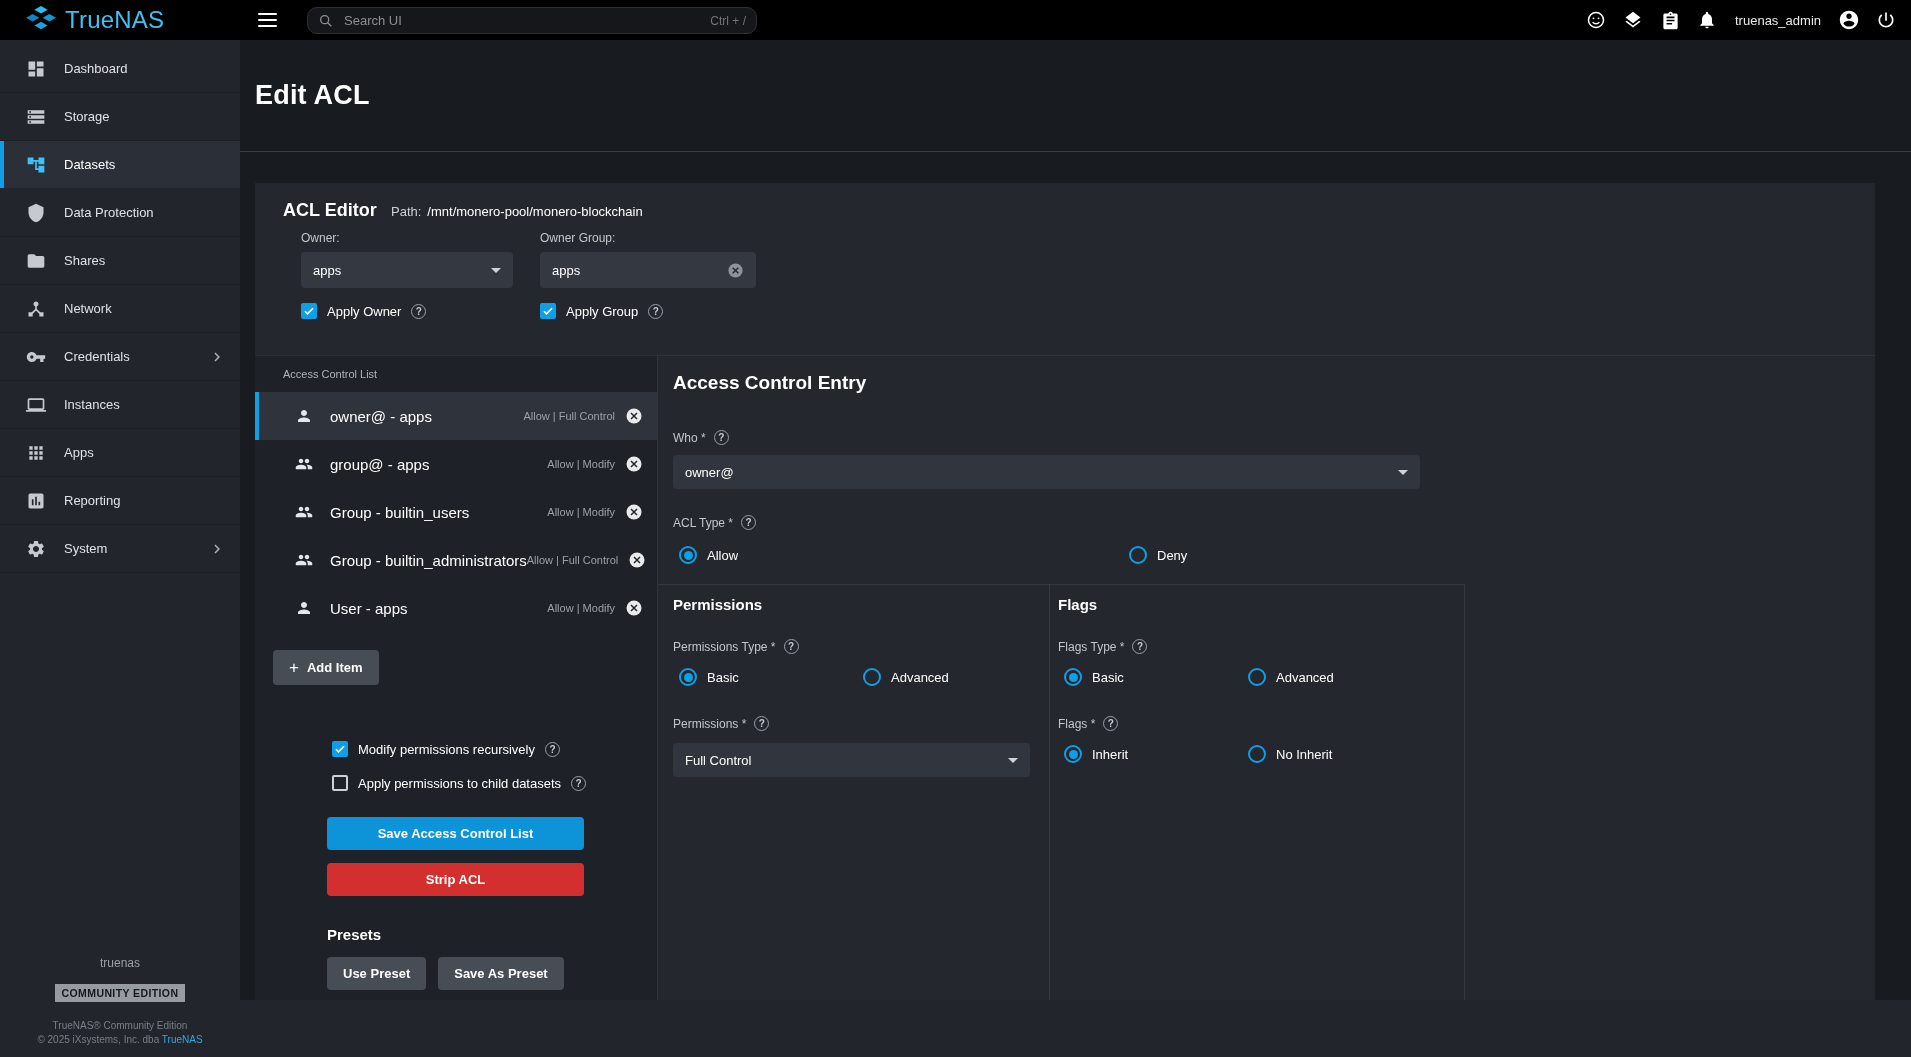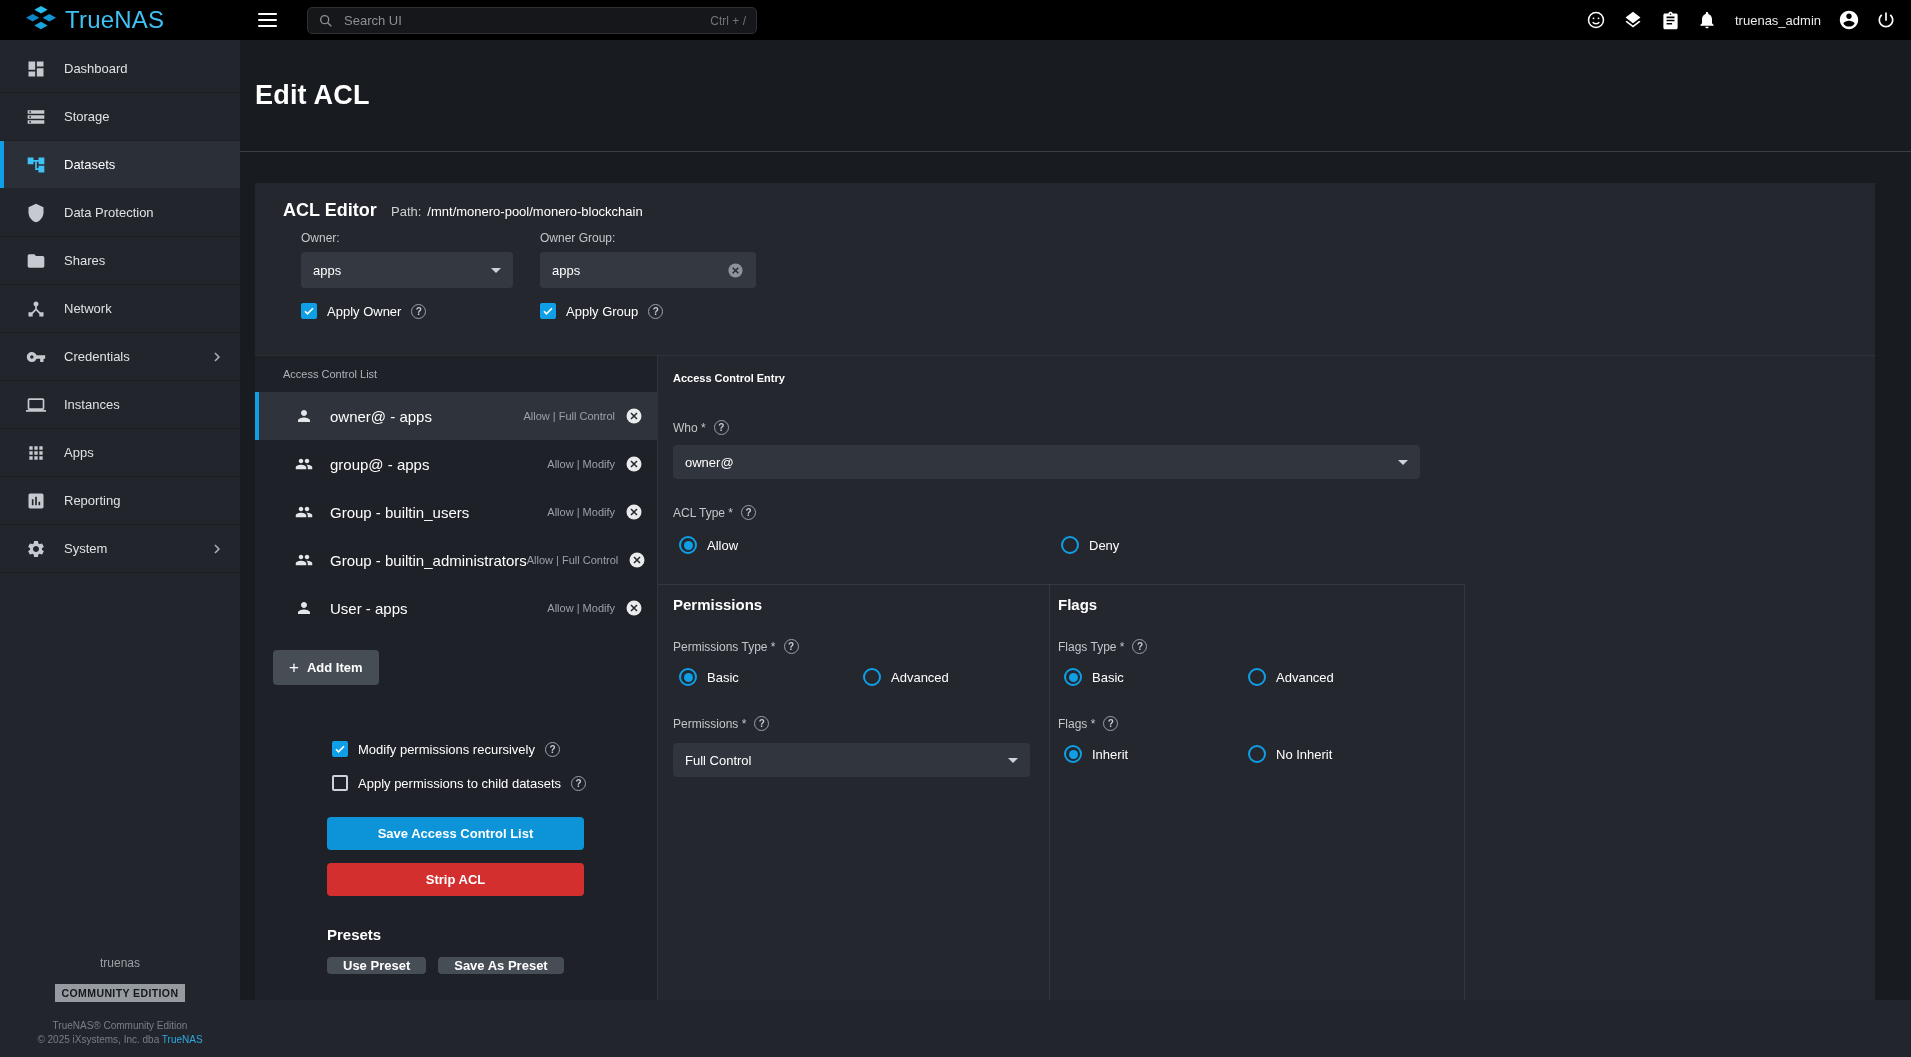--- a/index.html
+++ b/index.html
@@ -8,21 +8,21 @@
   *{box-sizing:border-box;}
   button{font-family:inherit;border:none;background:none;color:inherit;padding:0;cursor:pointer;}
 
   
   .topbar{position:absolute;left:0;top:0;width:1911px;height:40px;background:#000;}
   .brand{position:absolute;left:26px;top:0;height:40px;display:flex;align-items:center;gap:9px;}
   .brand-text{font-size:24px;font-weight:400;color:#3fc1f5;letter-spacing:.2px;}
   .hamburger{position:absolute;left:258px;top:8px;width:26px;height:24px;display:flex;flex-direction:column;justify-content:center;gap:4px;}
   .hbar{display:block;width:19px;height:2px;background:#fff;border-radius:1px;}
   .search{position:absolute;left:307px;top:7px;width:450px;height:27px;background:#16171a;
-          border:1px solid #2e3033;border-radius:5px;display:flex;align-items:center;padding:0 10px;gap:8px;}
+          border:1px solid #2e3033;border-radius:10px;display:flex;align-items:center;padding:0 10px;gap:8px;}
   .search-input{flex:1;background:transparent;border:none;outline:none;color:#d7dadd;font-size:13px;font-family:inherit;}
   .search-input::placeholder{color:#8b9096;}
   .search-kbd{font-size:12px;color:#6f757c;}
   .topbar-right{position:absolute;right:14px;top:0;height:40px;display:flex;align-items:center;gap:15px;}
   .tb-ico{width:22px;height:22px;display:inline-flex;align-items:center;justify-content:center;color:#fff;}
   .username{font-size:13px;color:#e8eaec;margin:0 2px;}
 
   
   .sidebar{position:absolute;left:0;top:40px;width:240px;height:1017px;background:#22252b;}
   .nav{padding-top:5px;}
@@ -90,32 +90,32 @@
   .btn-blue{background:#0d94d8;}
   .btn-red{background:#d32f2f;}
   .add-btn{margin:18px 0 16px 18px;height:35px;padding:0 16px;gap:8px;}
   .plus::before{content:"+";font-size:17px;font-weight:400;}
   .lp-chk1{margin:40px 0 0 77px;}
   .lp-chk2{margin:18px 0 0 77px;}
   .save-btn{margin:26px 0 0 72px;width:257px;height:33px;}
   .strip-btn{margin:13px 0 0 72px;width:257px;height:33px;}
   .presets-h{margin:30px 0 0 72px;font-size:15px;font-weight:700;}
   .preset-row{margin:14px 0 0 72px;display:flex;gap:12px;}
-  .preset-btn{height:17px;padding:0 16px;}
+  .preset-btn{height:33px;padding:0 16px;}
 
   
   .ace-panel{position:absolute;left:402px;top:172px;width:1218px;height:645px;
              border-top:1px solid rgba(255,255,255,0.06);border-left:1px solid rgba(255,255,255,0.06);}
-  .ace-title{padding:16px 16px 0 15px;font-size:11px;font-weight:700;}
+  .ace-title{padding:16px 16px 0 15px;font-size:19px;font-weight:700;}
   .lab-row{display:flex;align-items:center;gap:8px;margin:36px 0 0 15px;font-size:12px;color:#c3c7cc;}
   .ace-select{margin:10px 0 0 15px;width:747px;height:34px;background:#31353d;}
   .lab-row2{margin-top:26px;}
   .radio-row{display:flex;align-items:center;margin:16px 0 0 21px;}
   .radio-item{display:flex;align-items:center;gap:10px;}
-  .radio-item.w375{width:382px;}
+  .radio-item.w375{width:450px;}
   .radio-item.w184{width:184px;}
   .radio{width:18px;height:18px;border:2px solid #0e9fe6;border-radius:50%;display:inline-flex;
          align-items:center;justify-content:center;flex:none;}
   .radio.sel::after{content:"";width:9px;height:9px;border-radius:50%;background:#0e9fe6;}
   .radio-label{font-size:13px;color:#fff;}
   .hdiv{position:absolute;left:0;top:228px;width:806px;height:1px;background:rgba(255,255,255,0.08);}
   .vdiv1{position:absolute;left:391px;top:228px;bottom:0;width:1px;background:rgba(255,255,255,0.08);}
   .vdiv2{position:absolute;left:806px;top:228px;bottom:0;width:1px;background:rgba(255,255,255,0.08);}
   .col{position:absolute;top:240px;width:372px;}
   .col-perms{left:15px;}

